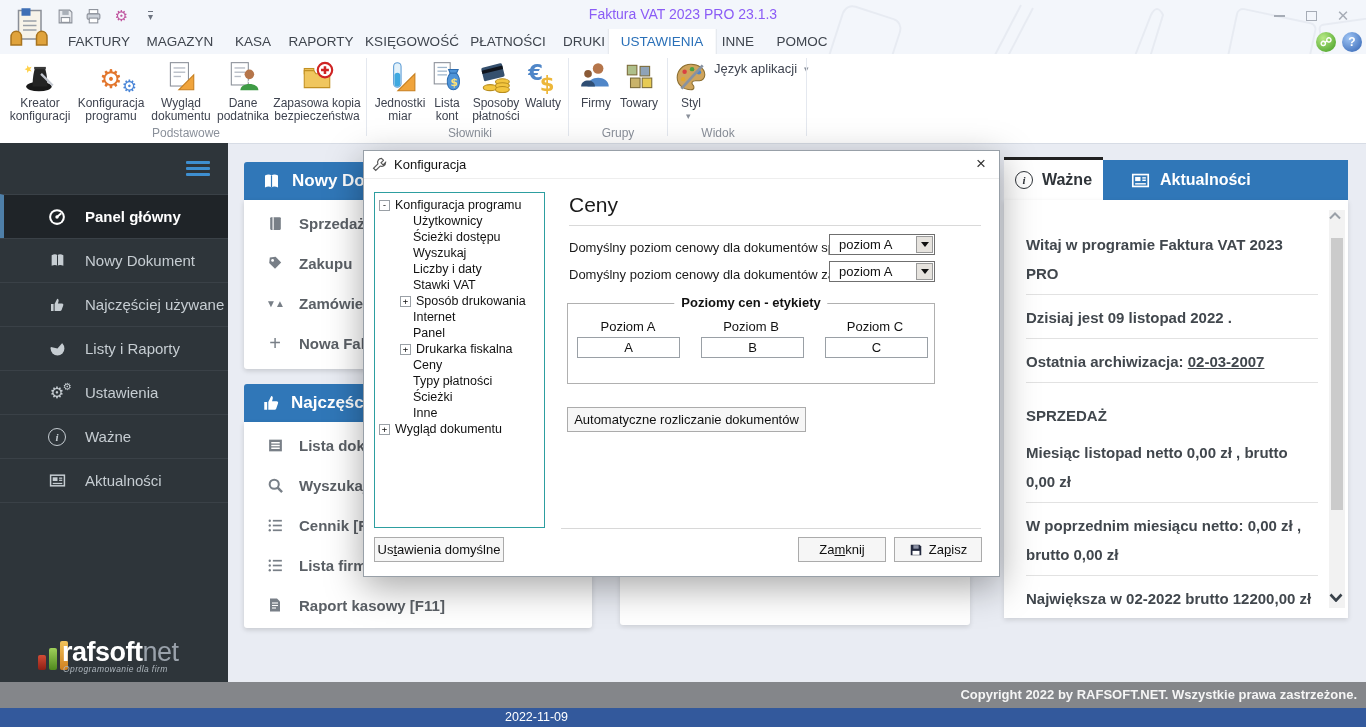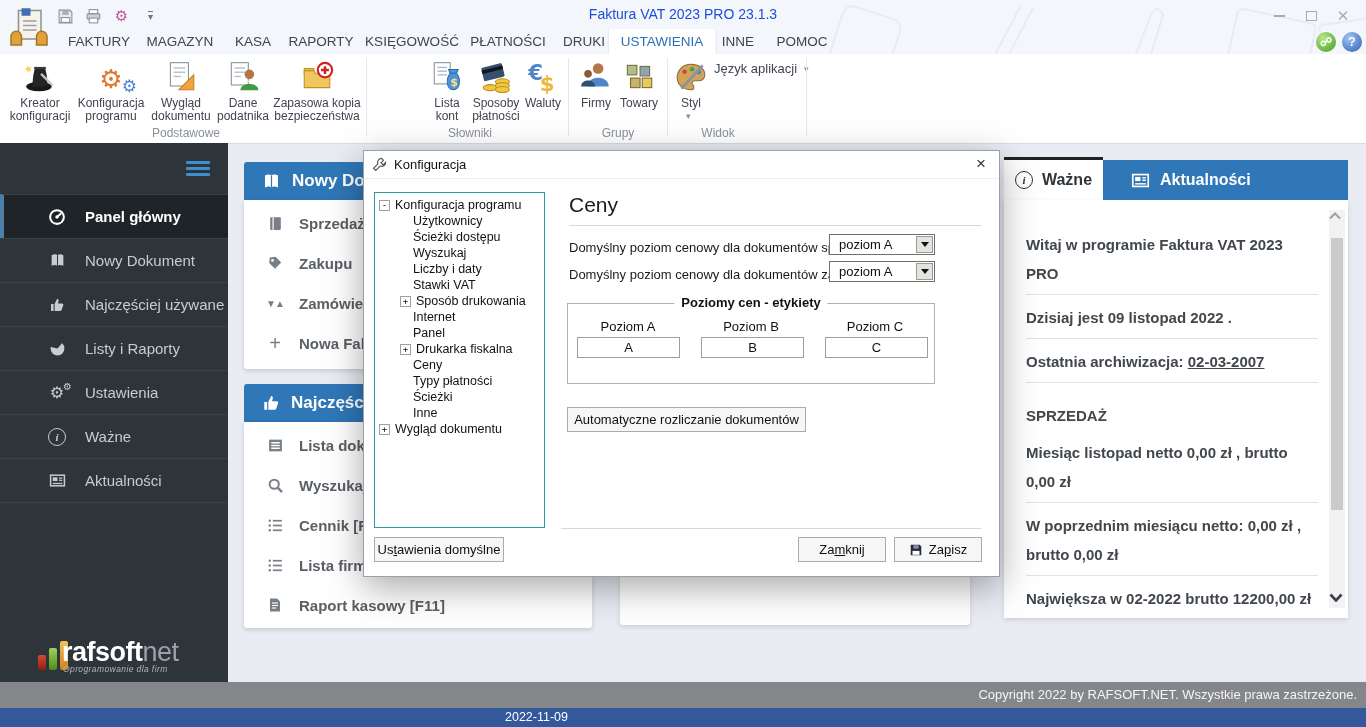--- a/index.html
+++ b/index.html
@@ -5,21 +5,21 @@
   html,body{margin:0;padding:0;}
   .screen{position:relative;width:1366px;height:727px;overflow:hidden;
     font-family:"Liberation Sans",sans-serif;background:#e9ecf3;}
   
   .titlebar{position:absolute;left:0;top:0;width:1366px;height:54px;background:#f3f6fb;}
   .doodles{position:absolute;right:0;top:0;height:145px;width:560px;opacity:.5;pointer-events:none;}
   .appicon{position:absolute;left:8px;top:4px;width:42px;height:46px;}
   .qat{position:absolute;left:56px;top:7px;display:flex;gap:9px;align-items:center;}
   .qat .qbtn{width:19px;height:18px;display:flex;align-items:center;justify-content:center;}
   .qat-caret{font-size:10px;color:#6d7480;border-top:1px solid #6d7480;line-height:9px;margin-left:8px;}
-  .wtitle{position:absolute;left:50%;top:6px;transform:translateX(-50%);font-size:14px;color:#1d4ed8;}
+  .wtitle{position:absolute;left:50%;top:6px;transform:translateX(-50%);font-size:14px;color:#8b5cf6;}
   .winctl{position:absolute;top:8px;width:26px;height:16px;color:#a6acb6;display:flex;align-items:center;justify-content:center;font-size:15px;}
   .minbar{width:11px;height:2px;background:#a6acb6;display:inline-block;}
   .restore{width:9px;height:8px;border:1.5px solid #a6acb6;display:inline-block;}
   .statusicons{position:absolute;right:4px;top:32px;display:flex;gap:6px;}
   .ball{width:20px;height:20px;border-radius:50%;display:flex;align-items:center;justify-content:center;font-size:12px;font-weight:bold;color:#fff;}
   .ball.green{background:radial-gradient(circle at 35% 30%,#b8e986,#3f9b1f);}
   .ball.blue{background:radial-gradient(circle at 35% 30%,#9fc5f5,#2d5fb0);}
   
   .rtabs{position:absolute;left:8px;top:29px;width:1366px;height:25px;}
   .rtab{position:absolute;top:0;height:25px;transform:translateX(-50%);display:flex;align-items:center;
@@ -106,21 +106,21 @@
     font-size:13px;font-weight:bold;color:#111;white-space:nowrap;}
   .gcol-lbl{position:absolute;top:15px;width:120px;text-align:center;font-size:13px;color:#111;}
   .ginput{position:absolute;top:33px;width:101px;height:19px;border:1px solid #9aa0a6;text-align:center;
     font-size:13px;line-height:19px;color:#111;background:#fff;box-sizing:content-box;}
   .dbtn{position:absolute;height:25px;background:#f6f6f6;border:1px solid #ababab;box-sizing:border-box;
     font-size:13px;color:#111;display:flex;align-items:center;justify-content:center;gap:6px;white-space:nowrap;}
   .dsep{position:absolute;left:197px;top:377px;width:420px;height:1px;background:#d8d8d8;}
   .accel{text-decoration:underline;}
   
   .graybar{position:absolute;left:0;top:682px;width:1366px;height:26px;background:#84868a;color:#f5f5f5;
-    font-size:13px;line-height:26px;text-align:right;padding-right:9px;box-sizing:border-box;}
+    font-size:13px;line-height:26px;text-align:right;padding-right:9px;box-sizing:border-box;font-weight:bold;}
   .bluebar{position:absolute;left:0;top:708px;width:1366px;height:19px;background:#33599c;color:#fff;font-size:12.5px;line-height:19px;}
   .bluebar span{position:absolute;left:505px;}
   svg{display:block;}
 </style>
 </head>
 <body>
 
 <div class="screen">
 
   <div class="titlebar">
@@ -255,20 +255,30 @@
             <rect x="4" y="8" width="9" height="5" fill="#edc15a" stroke="#c29022"></rect>
             <path d="M4 10 L13 10 L15 13 L28 13 L28 26 L4 26 Z" fill="#f0c65e" stroke="#c29022"></path>
             <circle cx="23.5" cy="9.5" r="6.8" fill="#fff" stroke="#cf2424" stroke-width="2"></circle>
             <path d="M23.5 5.8 v7.4 M19.8 9.5 h7.4" stroke="#cf2424" stroke-width="2.4"></path>
           </svg>
       </div>
       <div class="rlbl">Zapasowa kopia bezpieczeństwa</div>
     </div>
     <div class="rsep" style="left:366px;"></div>
 
+    <div class="rbtn" style="left:369px;width:62px;">
+      <div class="ric">
+        <svg viewBox="0 0 32 32" width="34" height="34">
+            <path d="M14 29 L30 29 L30 13 Z" fill="#f0a43c" stroke="#c77f1f"></path>
+            <rect x="10" y="2.5" width="7" height="23" rx="3.5" fill="#e2f1fa" stroke="#5b9bd5"></rect>
+            <rect x="10.8" y="12" width="5.4" height="13" rx="2.7" fill="#3fa9e0"></rect>
+          </svg>
+      </div>
+      <div class="rlbl">Jednostki miar</div>
+    </div>
     <div class="rbtn" style="left:426px;width:42px;">
       <div class="ric">
         <svg viewBox="0 0 32 32" width="34" height="34">
             <rect x="4" y="2.5" width="15" height="20" fill="#fff" stroke="#8a8f98"></rect>
             <g stroke="#9fb6cc" stroke-width="1.2">
               <line x1="7" y1="7" x2="16" y2="7"></line>
               <line x1="7" y1="10.5" x2="16" y2="10.5"></line>
               <line x1="7" y1="14" x2="16" y2="14"></line>
             </g>
             <path d="M19 12.5 h6 l1.5 -3.5 h-9 Z" fill="#4f94d8" stroke="#2d6db0"></path>

